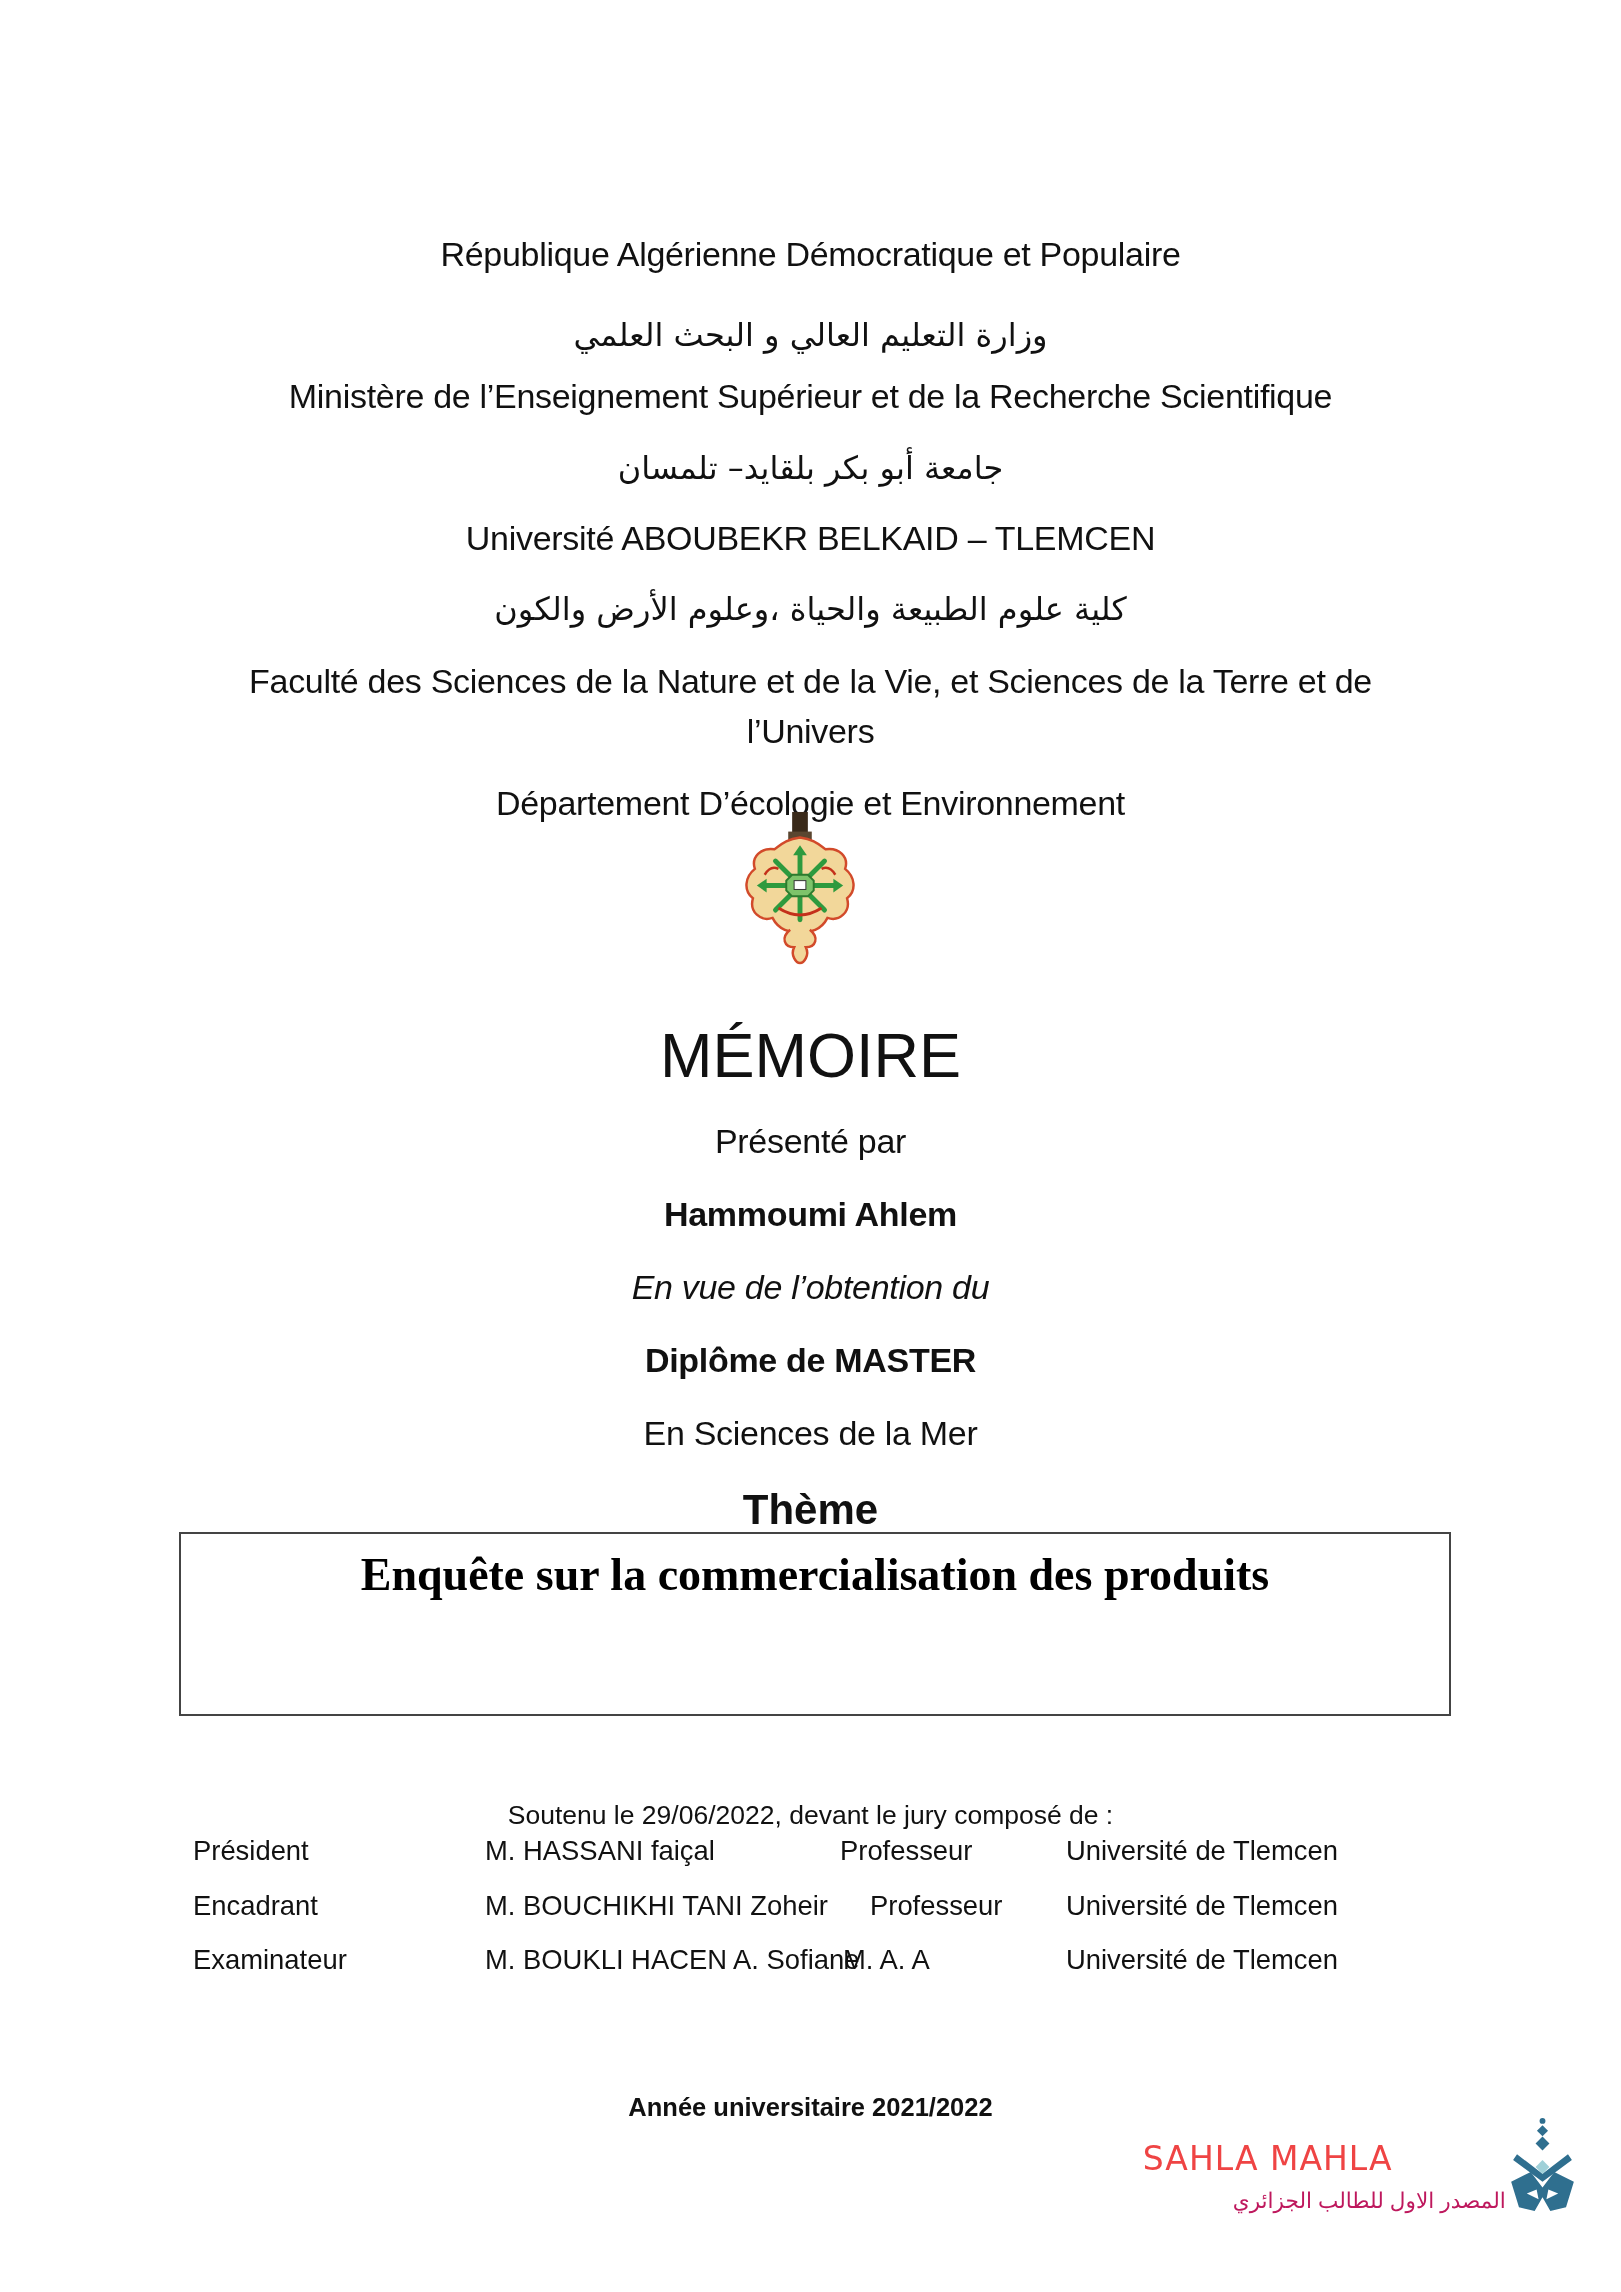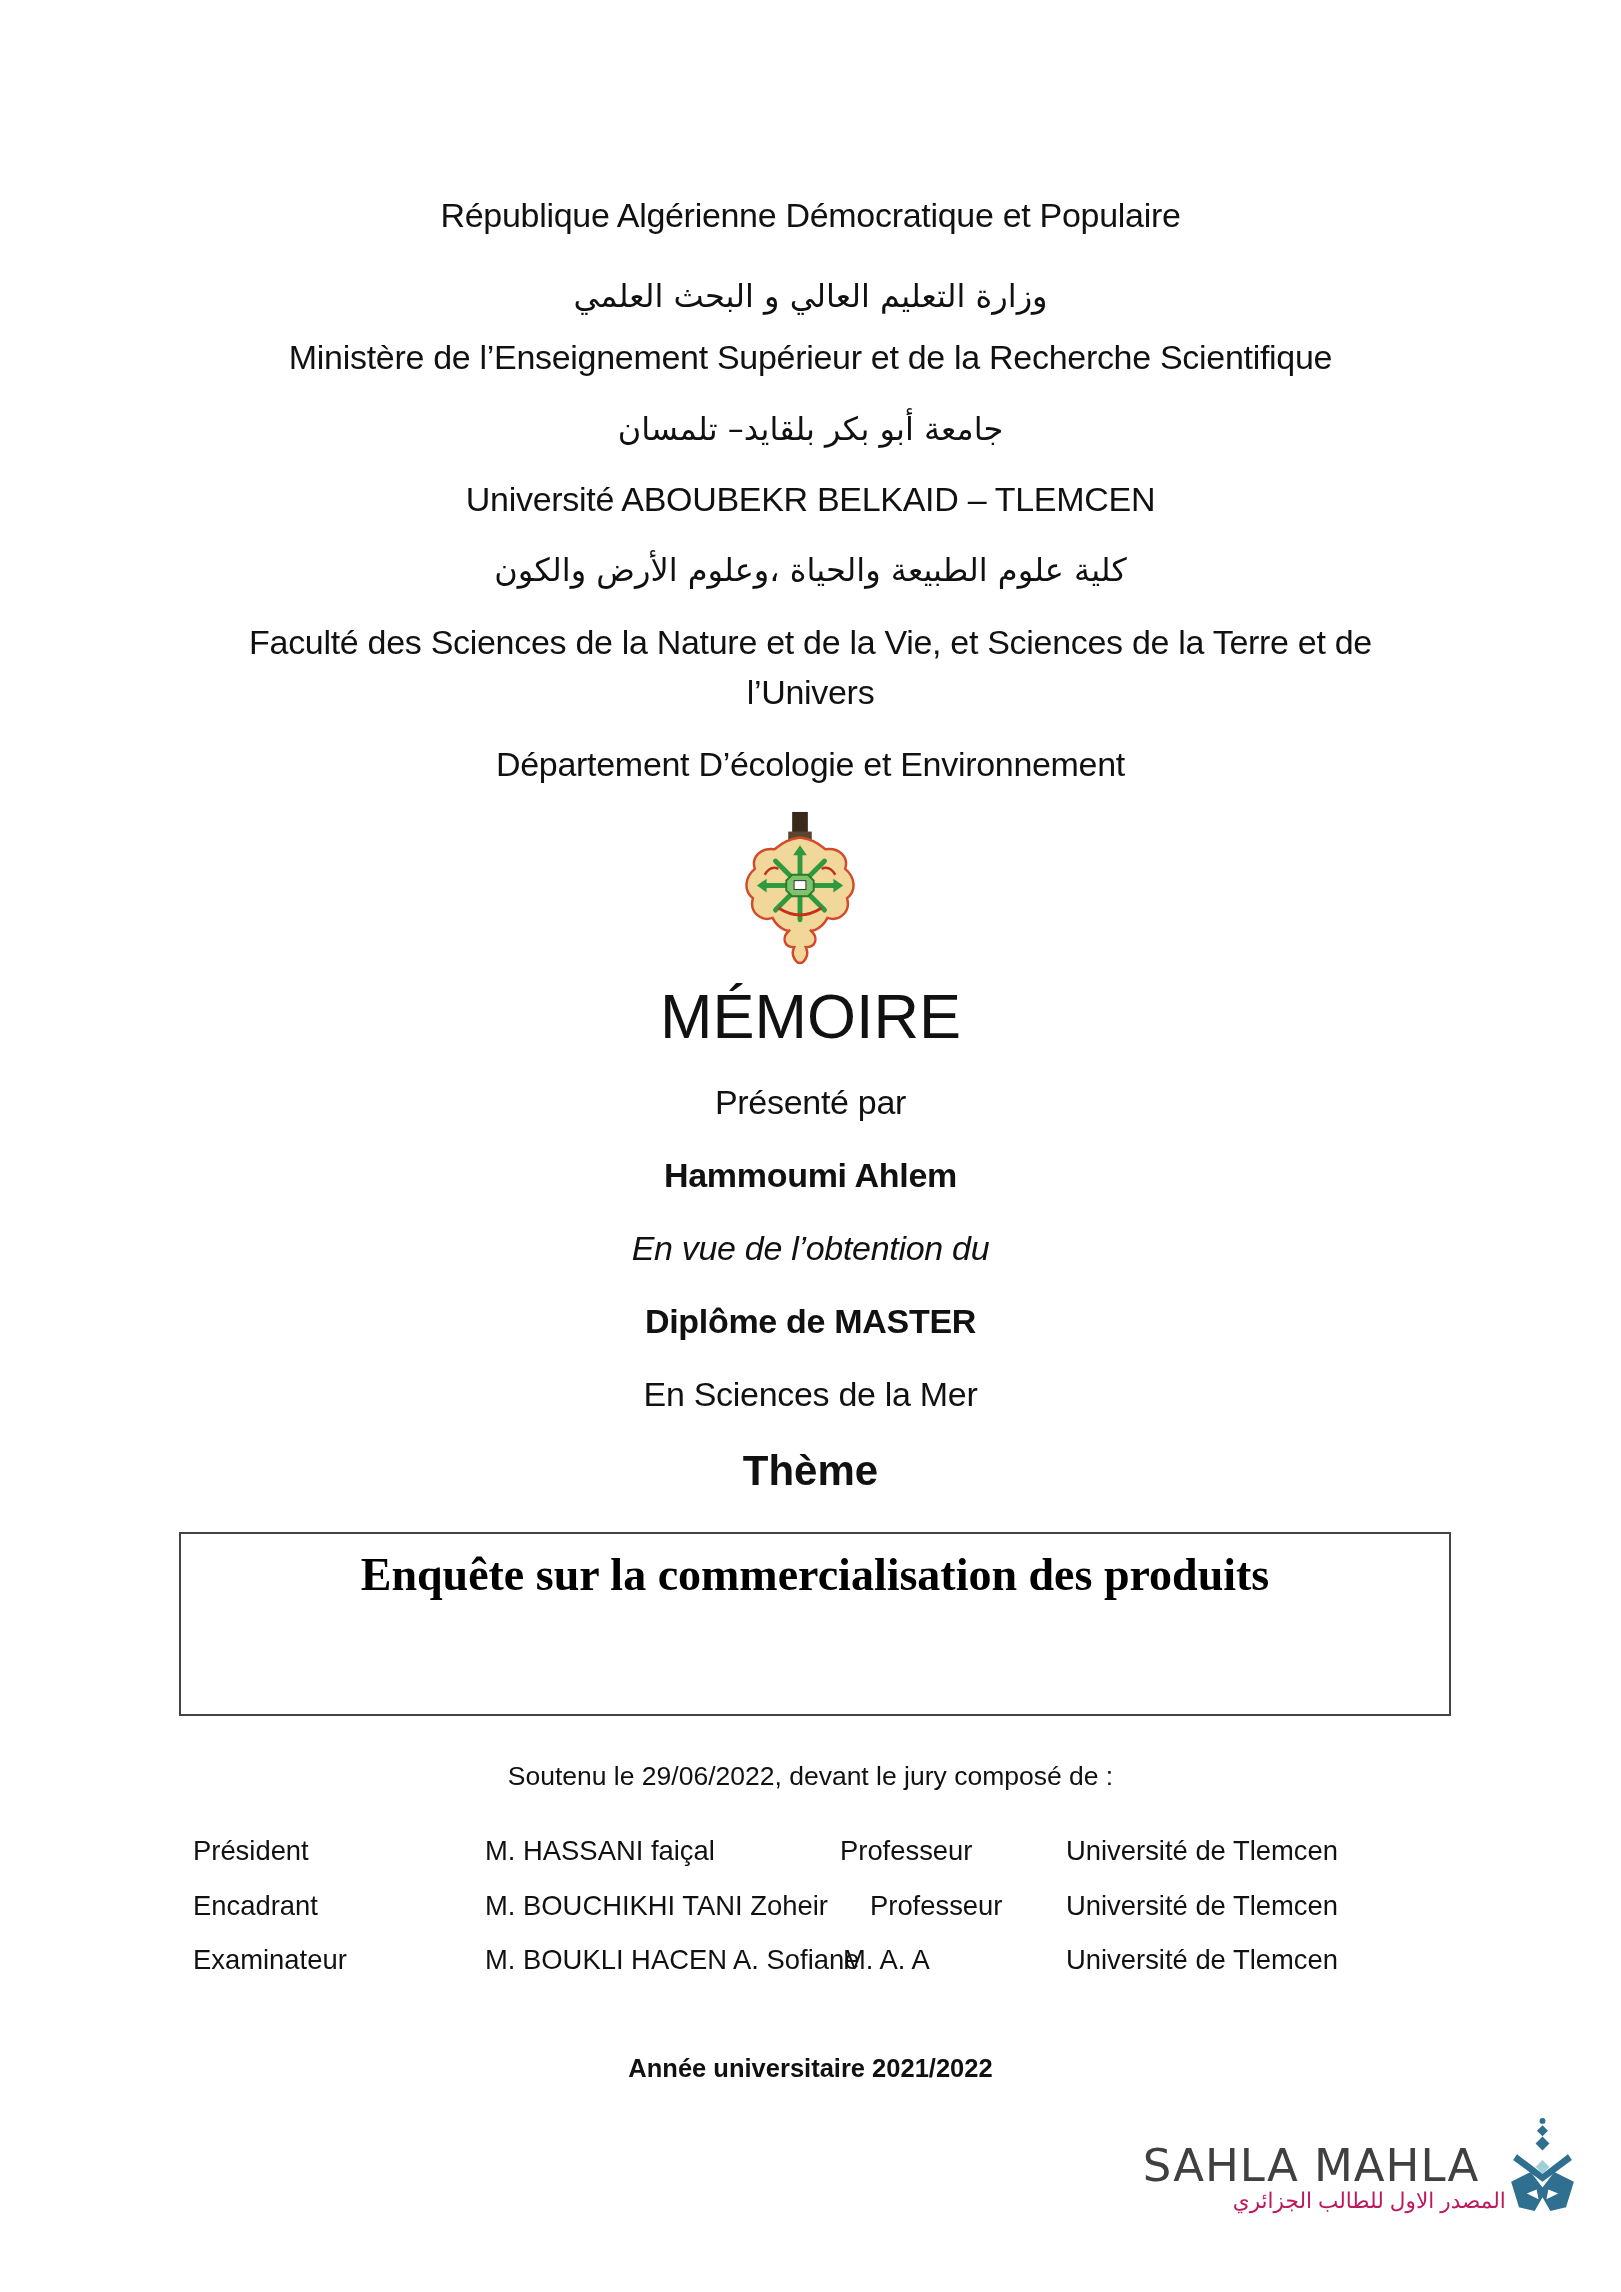--- a/index.html
+++ b/index.html
@@ -15,20 +15,21 @@
       color: #000;
       font-family: "Liberation Sans", "DejaVu Sans", sans-serif;
     }
     .line {
       position: absolute;
       left: 0;
       width: 1621px;
       text-align: center;
       white-space: nowrap;
       color: #111;
+      margin-top: 39px;
     }
     .fr { font-size: 34px; font-family: "Liberation Sans", sans-serif; letter-spacing: -0.3px; }
     .ar { font-size: 32px; font-family: "DejaVu Sans", sans-serif; direction: rtl; unicode-bidi: plaintext; }
     .memoire { font-size: 63px; font-family: "Liberation Sans", sans-serif; }
     .bold { font-weight: bold; }
     .italic { font-style: italic; }
     .theme-box {
       position: absolute;
       left: 179px;
       top: 1532px;
@@ -72,23 +73,23 @@
       left: 1135px;
       top: 2117px;
       width: 451px;
       height: 118px;
     }
     .sahla-text {
       position: absolute;
       left: 7.8px;
       top: 21.6px;
       font-family: "DejaVu Sans", sans-serif;
-      font-size: 45px;
+      font-size: 33px;
       letter-spacing: 1px;
-      color: #404040;
+      color: #ef4444;
       white-space: nowrap;
     }
     .sahla-sub {
       position: absolute;
       left: 7.8px;
       top: 71px;
       width: 363px;
       font-family: Liberation Sans, sans-serif;
       font-size: 21.6px;
       color: #be185d;

